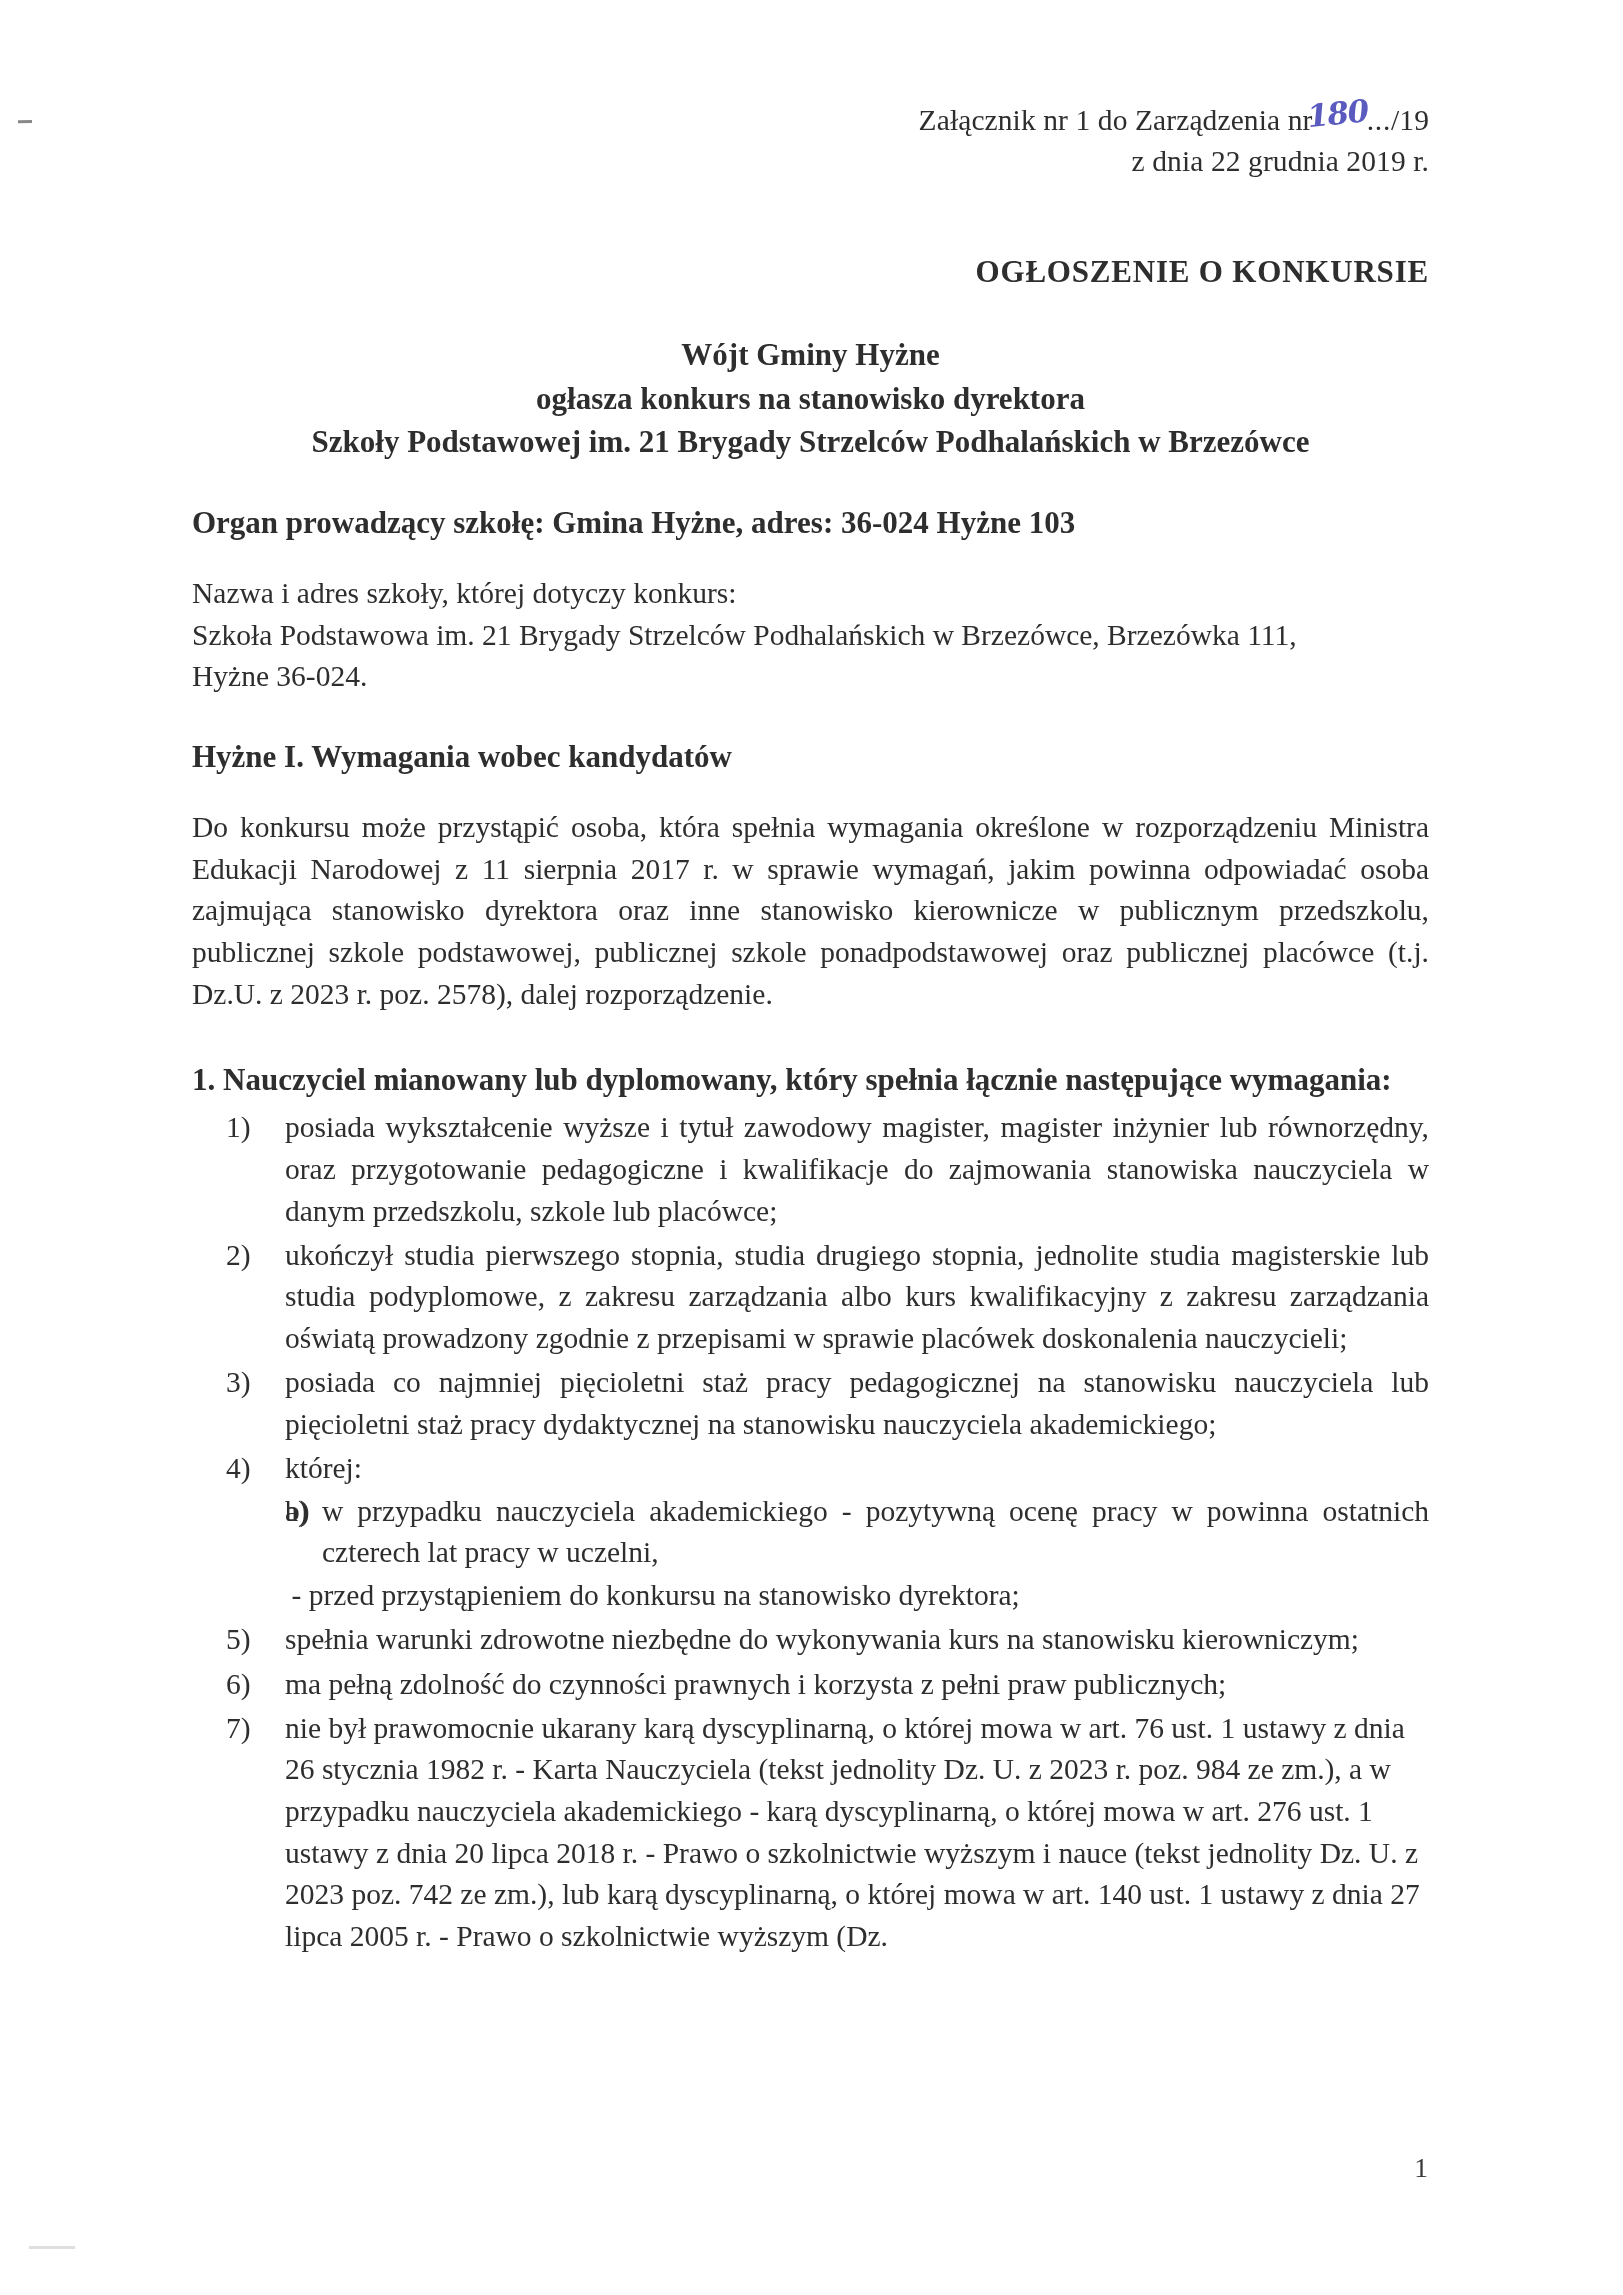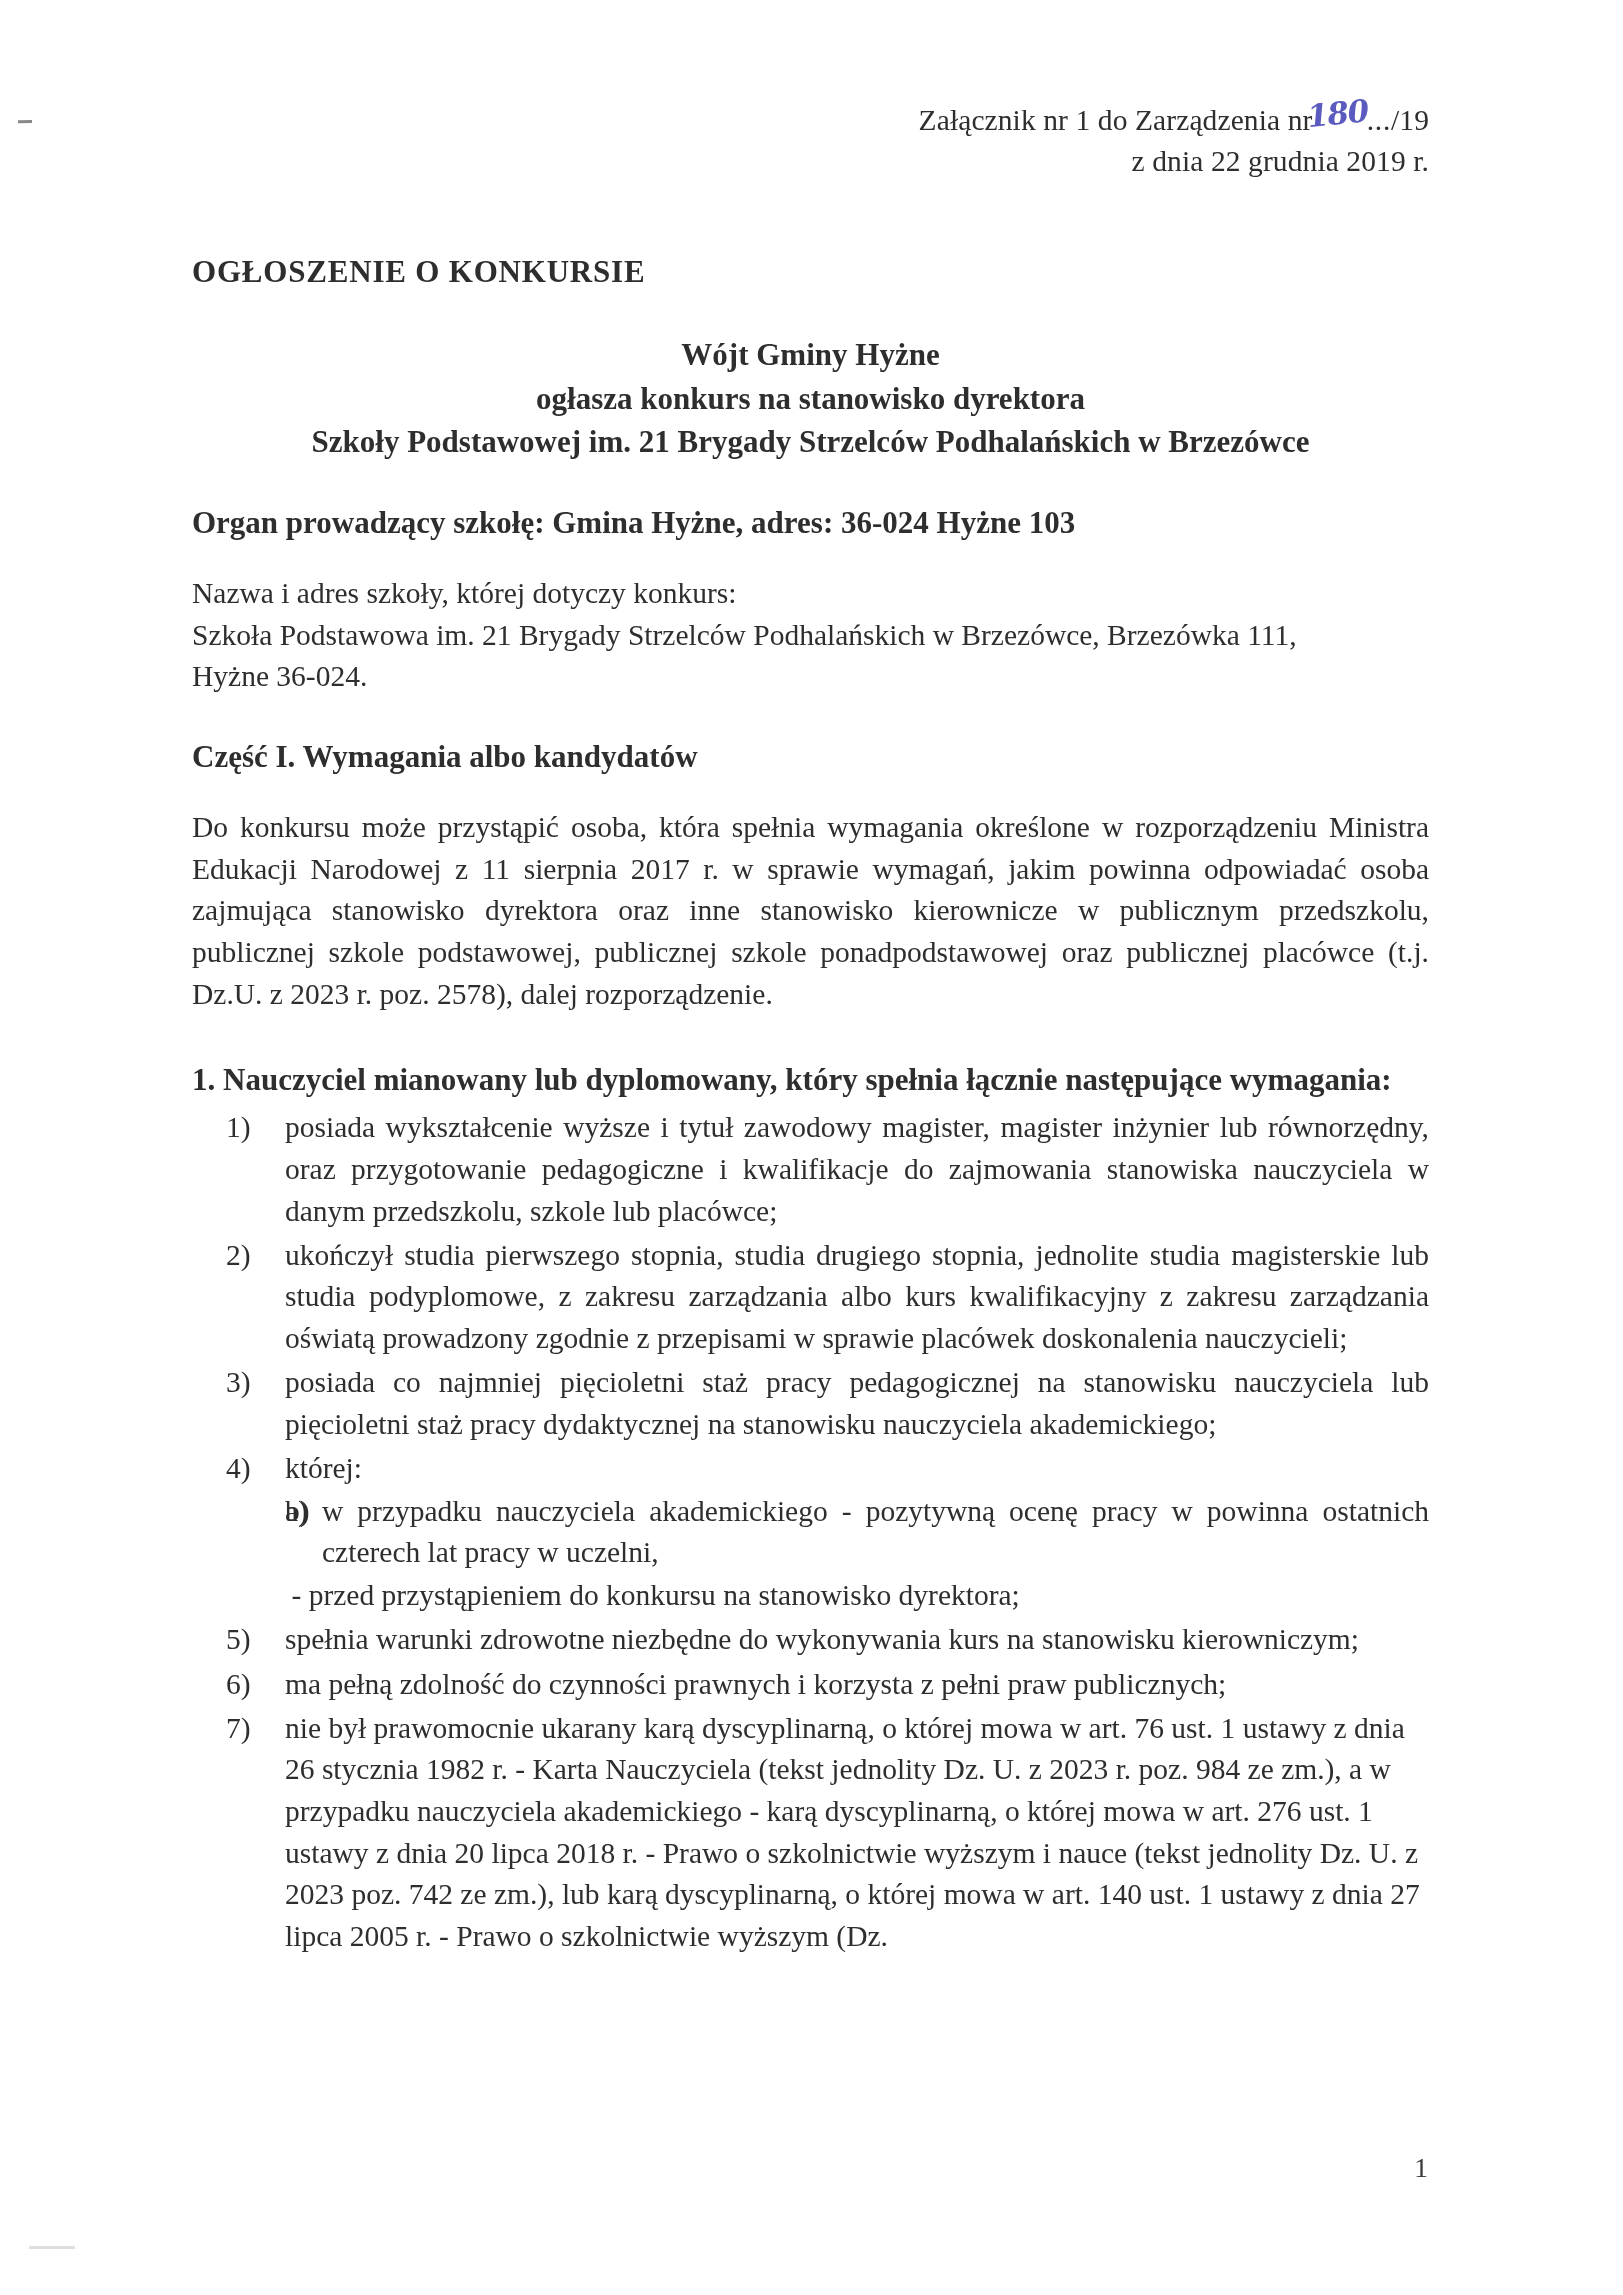--- a/index.html
+++ b/index.html
@@ -52,21 +52,21 @@
     margin: 0 -3.9px 0 -2.6px;
   }
   .dots-under {
     color: #2e2e2e;
     letter-spacing: 0.7px;
   }
 
   
   .title-main {
     margin-top: 73px;
-    text-align: left;
+    text-align: right;
     font-weight: 700;
     font-size: 31px;
     letter-spacing: 0.8px;
   }
   .subtitle-block {
     margin-top: 43px;
     text-align: center;
     font-weight: 700;
     font-size: 31px;
     line-height: 1.40;
@@ -214,21 +214,21 @@
     </div>
 
     <div class="lead-bold">Organ prowadzący szkołę: Gmina Hyżne, adres: 36-024 Hyżne 103</div>
 
     <div class="para">
       <span class="pl">Nazwa i adres szkoły, której dotyczy konkurs:</span>
       <span class="pl">Szkoła Podstawowa im. 21 Brygady Strzelców Podhalańskich w Brzezówce, Brzezówka 111,</span>
       <span class="pl">Hyżne 36-024.</span>
     </div>
 
-    <div class="section-head">Część I. Wymagania albo kandydatów</div>
+    <div class="section-head">Hyżne I. Wymagania wobec kandydatów</div>
 
     <div class="para justify">Do konkursu może przystąpić osoba, która spełnia wymagania określone w rozporządzeniu Ministra Edukacji Narodowej z 11 sierpnia 2017 r. w sprawie wymagań, jakim powinna odpowiadać osoba zajmująca stanowisko dyrektora oraz inne stanowisko kierownicze w publicznym przedszkolu, publicznej szkole podstawowej, publicznej szkole ponadpodstawowej oraz publicznej placówce (t.j. Dz.U. z 2023 r. poz. 2578), dalej rozporządzenie.</div>
 
     <div class="numbered-head">1. Nauczyciel mianowany lub dyplomowany, który spełnia łącznie następujące wymagania:</div>
 
     <ol class="reqs">
 
       <li>
         <span class="marker">1)</span>
         <span>posiada wykształcenie wyższe i tytuł zawodowy magister, magister inżynier lub równorzędny, oraz przygotowanie pedagogiczne i kwalifikacje do zajmowania stanowiska nauczyciela w danym przedszkolu, szkole lub placówce;</span>

